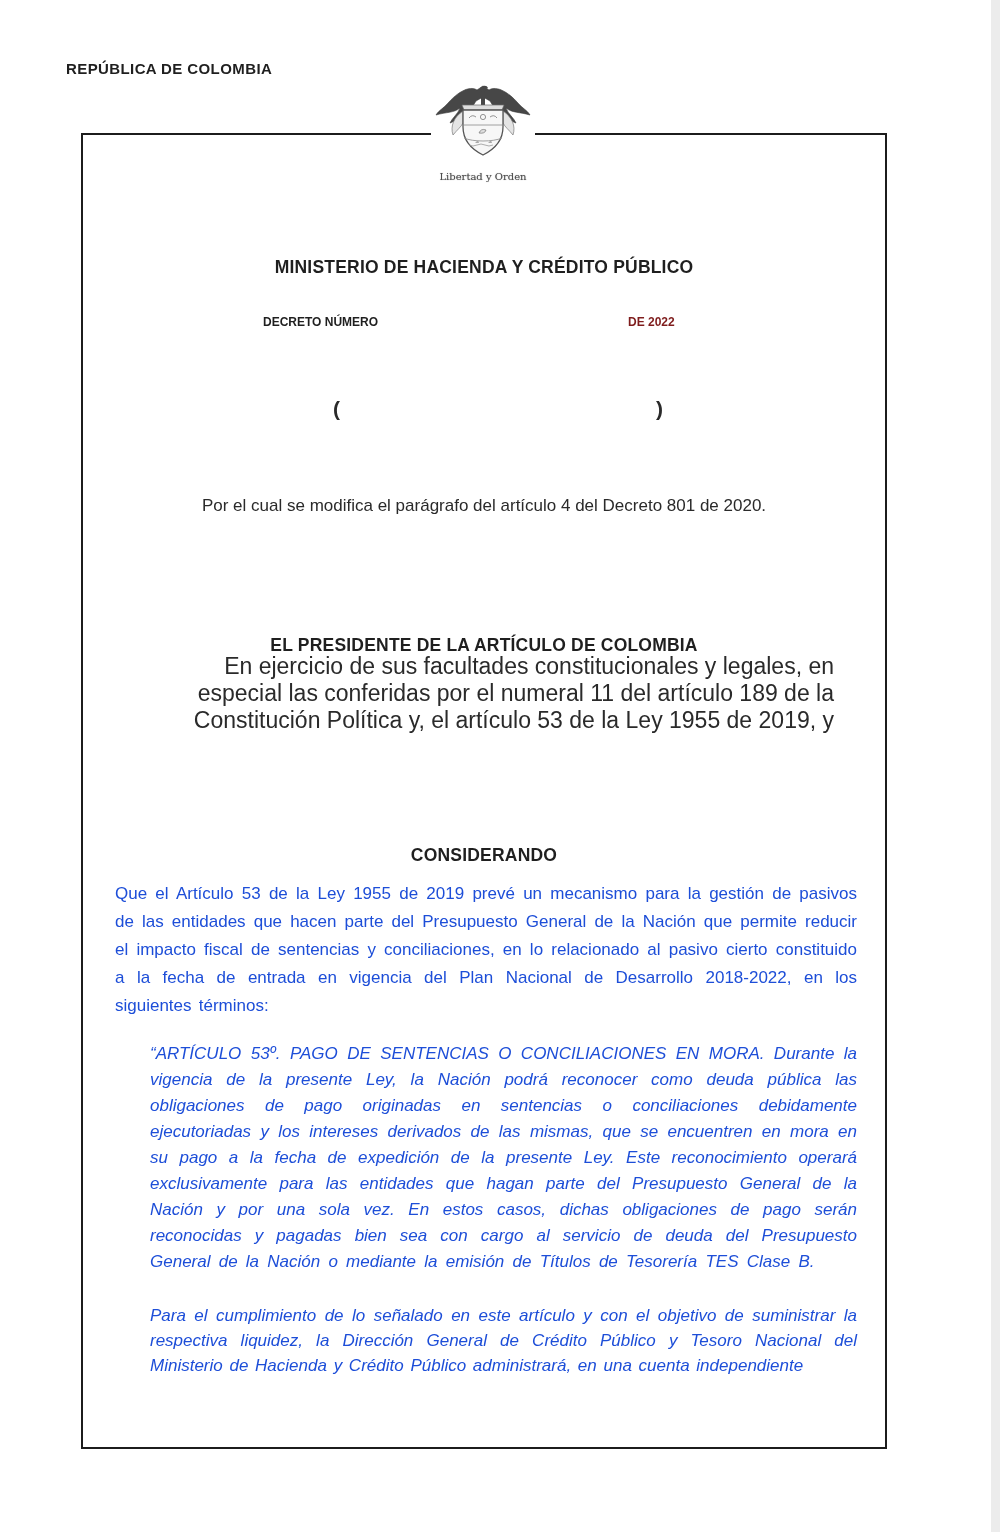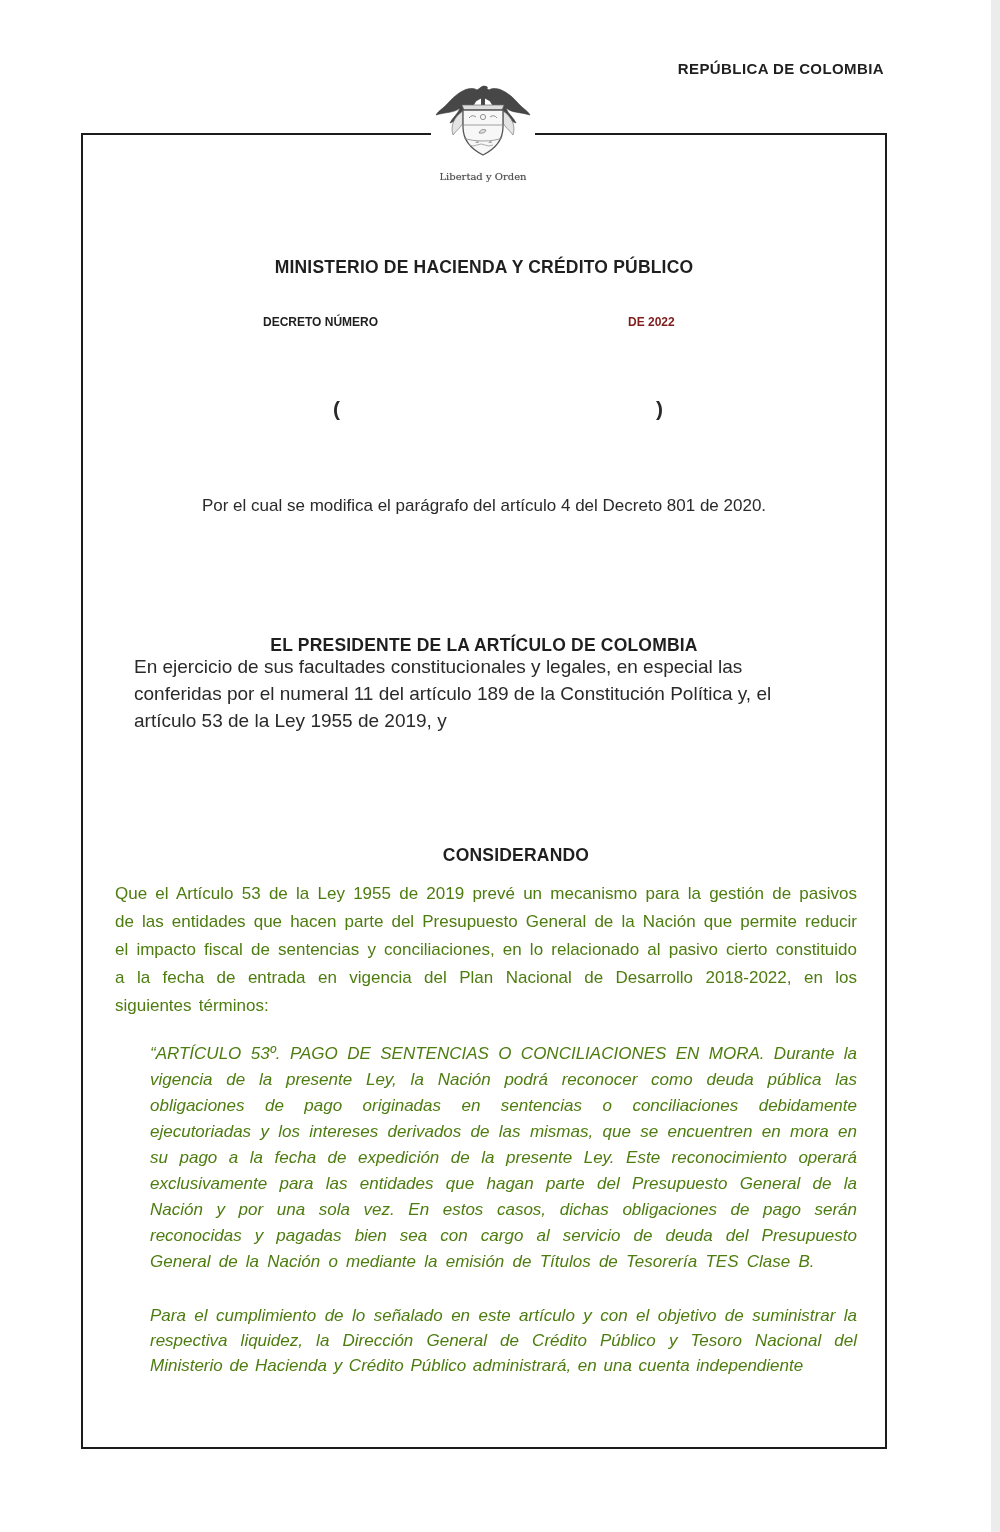--- a/index.html
+++ b/index.html
@@ -8,22 +8,22 @@
     background:#ffffff;
     font-family:"Liberation Sans","DejaVu Sans",sans-serif;
     color:#262626;
     position:relative;
     overflow:hidden;
   }
   .page{position:absolute;inset:0;background:#ffffff;}
   .edge-band{position:absolute;top:0;right:0;width:9px;height:100%;background:#ececec;}
 
   .header-title{
-    position:absolute;top:60px;left:78px;width:806px;
-    text-align:right;font-weight:bold;font-size:15px;letter-spacing:.4px;color:#1f1f1f;
+    position:absolute;top:60px;left:66px;width:806px;
+    text-align:left;font-weight:bold;font-size:15px;letter-spacing:.4px;color:#1f1f1f;
   }
 
   .emblem-wrap{
     position:absolute;top:83px;left:483px;transform:translateX(-50%);
     width:104px;height:108px;background:#ffffff;z-index:2;
     display:flex;flex-direction:column;align-items:center;
   }
   .emblem-wrap svg{display:block;}
   .emblem-motto{
     font-size:10px;color:#4d4d4d;margin-top:4px;white-space:nowrap;
@@ -45,27 +45,27 @@
   .decree-label{position:absolute;left:180px;font-weight:bold;font-size:12px;color:#1f1f1f;}
   .decree-year{position:absolute;left:545px;font-weight:bold;font-size:12px;color:#7f1d1d;}
   .paren-row{position:absolute;top:262px;left:0;width:100%;height:26px;}
   .paren-open{position:absolute;left:250px;font-weight:bold;font-size:21px;color:#2a2a2a;}
   .paren-close{position:absolute;left:573px;font-weight:bold;font-size:21px;color:#2a2a2a;}
 
   .subject{top:361px;font-size:17px;color:#2a2a2a;}
   .issuer{top:452px;}
   .preamble{
     position:absolute;top:518px;left:50%;transform:translateX(-50%);
-    width:700px;text-align:left;font-size:19px;line-height:27px;color:#2a2a2a;
+    width:700px;text-align:right;font-size:23px;line-height:27px;color:#2a2a2a;
   }
-  .considerando{top:662px;padding-left:32px;}
+  .considerando{top:662px;}
 
   .body-par{
     position:absolute;left:32px;right:28px;
-    text-align:justify;font-size:17px;color:#4d7c0f;
+    text-align:justify;font-size:17px;color:#1d4ed8;
   }
   .recital{top:745px;line-height:28px;word-spacing:2.5px;}
   .quote{left:39px;font-style:italic;line-height:26px;word-spacing:3.5px;margin-left:28px;}
   .quote1{top:906px;}
   .quote2{top:1168px;line-height:25px;word-spacing:2px;}
 </style>
 </head>
 <body>
 
 <div class="page">

